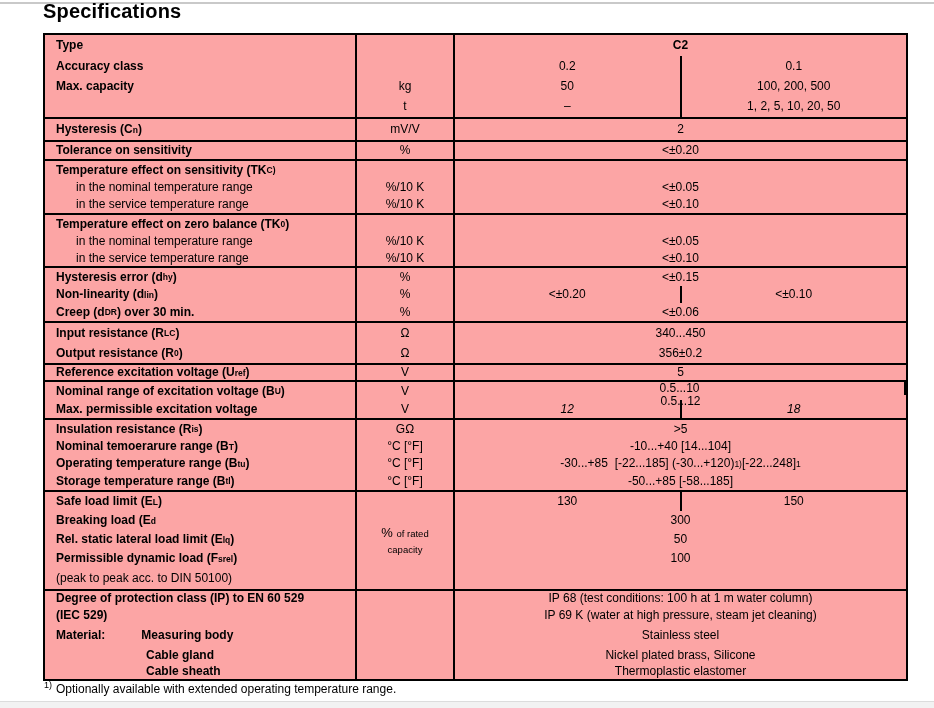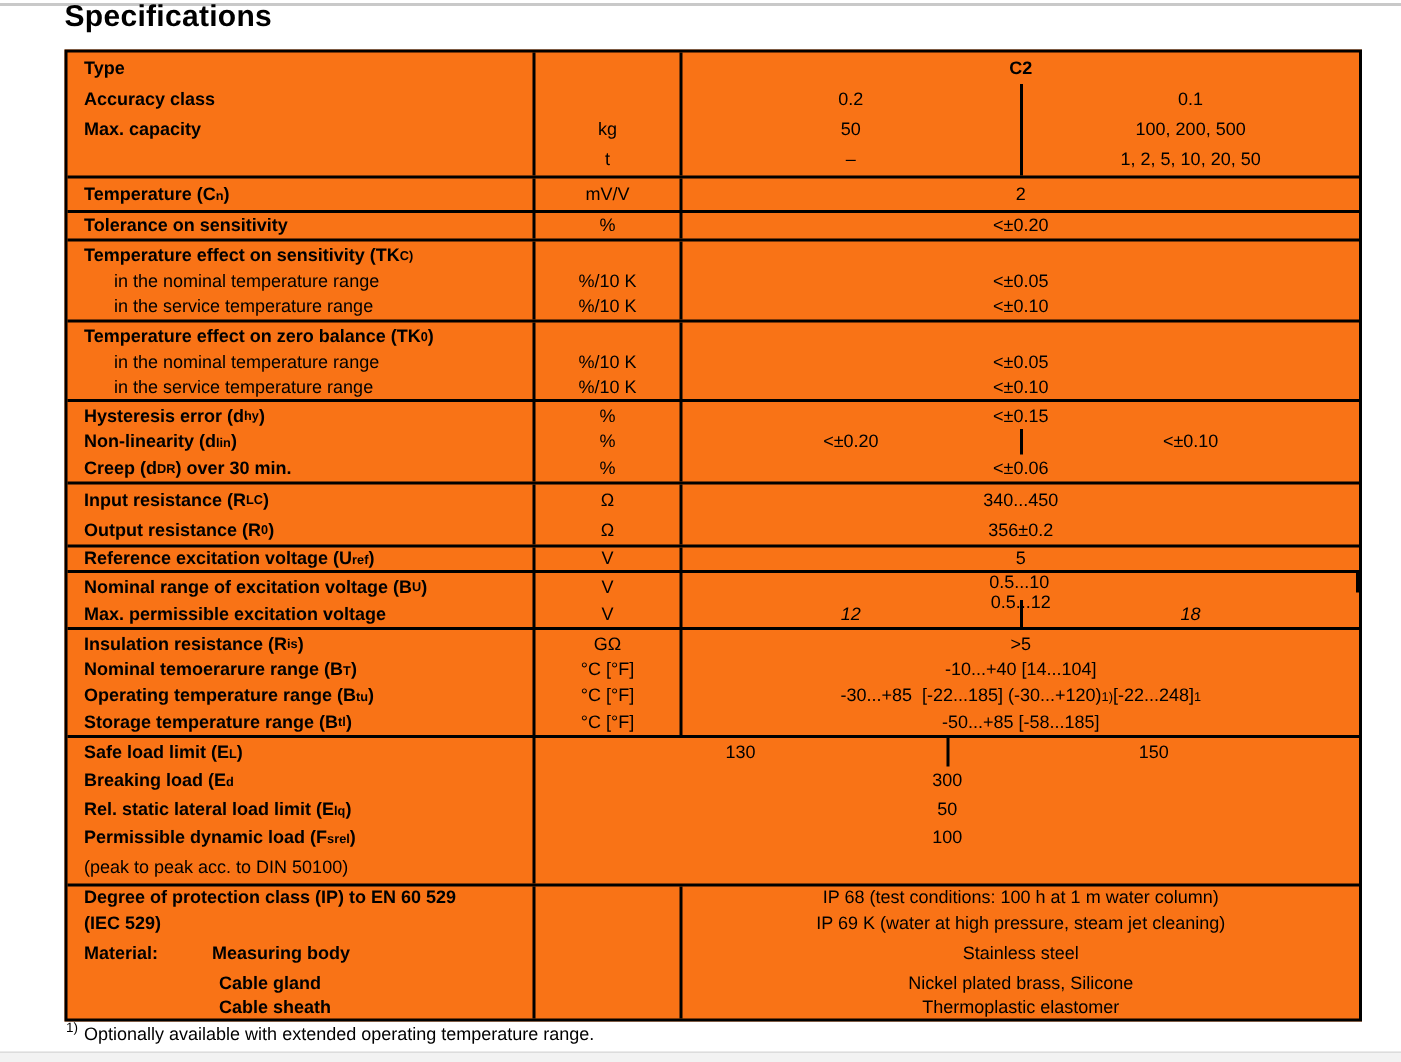--- a/index.html
+++ b/index.html
@@ -3,21 +3,21 @@
 <meta charset="utf-8">
 <style>
   html,body{margin:0;padding:0}
   body{
     width:934px;height:708px;position:relative;background:#ffffff;
     font-family:"Liberation Sans",sans-serif;color:#000;overflow:hidden;
   }
   .page-topline{position:absolute;top:2px;left:0;width:934px;height:0;border-top:2px solid #c9c9c9}
   .page-bottomband{position:absolute;top:701px;left:0;width:934px;height:7px;background:#f2f2f2;border-top:1px solid #dcdcdc}
   #title{position:absolute;left:43px;top:0px;font-size:20px;font-weight:bold;letter-spacing:.2px}
-  #spec-table{position:absolute;left:43px;top:33px;width:865px;border:2px solid #000;box-sizing:border-box;background:#f97316}
+  #spec-table{position:absolute;left:43px;top:33px;width:865px;border:2px solid #000;box-sizing:border-box;background:#fca5a5}
   .blk{display:flex}
   .blk + .blk{border-top:2px solid #000}
   .col{box-sizing:border-box;display:flex;flex-direction:column}
   .lcol{width:310px}
   .ucol{width:98px;border-left:2px solid #000}
   .vcol{flex:1;border-left:2px solid #000}
   .r{display:flex;align-items:center;font-size:12px;box-sizing:border-box;line-height:1.05}
   .lr{padding-left:11px;font-weight:bold;white-space:nowrap}
   .lr .pl{font-weight:normal}
   .ind1{padding-left:31px;font-weight:normal}
@@ -78,21 +78,21 @@
         </div>
         <div class="r vr sp" style="height: 21px;">
           <div class="vh l">–</div>
           <div class="vh">1, 2, 5, 10, 20, 50</div>
         </div>
       </div>
     </div>
     <div class="blk blk1">
       <div class="col lcol">
         <div class="r lr" style="height: 21px;">
-          <span>Temperature (C</span>
+          <span>Hysteresis (C</span>
           <sub>n</sub>
           <span>)</span>
         </div>
       </div>
       <div class="col ucol">
         <div class="r ur" style="height: 21px;">mV/V</div>
       </div>
       <div class="col vcol">
         <div class="r vr c" style="height: 21px;">2</div>
       </div>
@@ -314,20 +314,26 @@
         </div>
         <div class="r lr" style="height: 19px;">
           <span>Permissible dynamic load (F</span>
           <sub>srel</sub>
           <span>)</span>
         </div>
         <div class="r lr" style="height: 21px;">
           <span class="pl">(peak to peak acc. to DIN 50100)</span>
         </div>
       </div>
+      <div class="col ucol center">
+        <div class="uspan">
+          <div class="uline"><span class="ubig">% </span><span class="usmall">of rated</span></div>
+          <div class="uline"><span class="usmall">capacity</span></div>
+        </div>
+      </div>
       <div class="col vcol">
         <div class="r vr sp" style="height: 19px;">
           <div class="vh l">130</div>
           <div class="vh">150</div>
         </div>
         <div class="r vr c" style="height: 19px;">300</div>
         <div class="r vr c" style="height: 19px;">50</div>
         <div class="r vr c" style="height: 19px;">100</div>
         <div class="r vr" style="height: 21px;"></div>
       </div>

